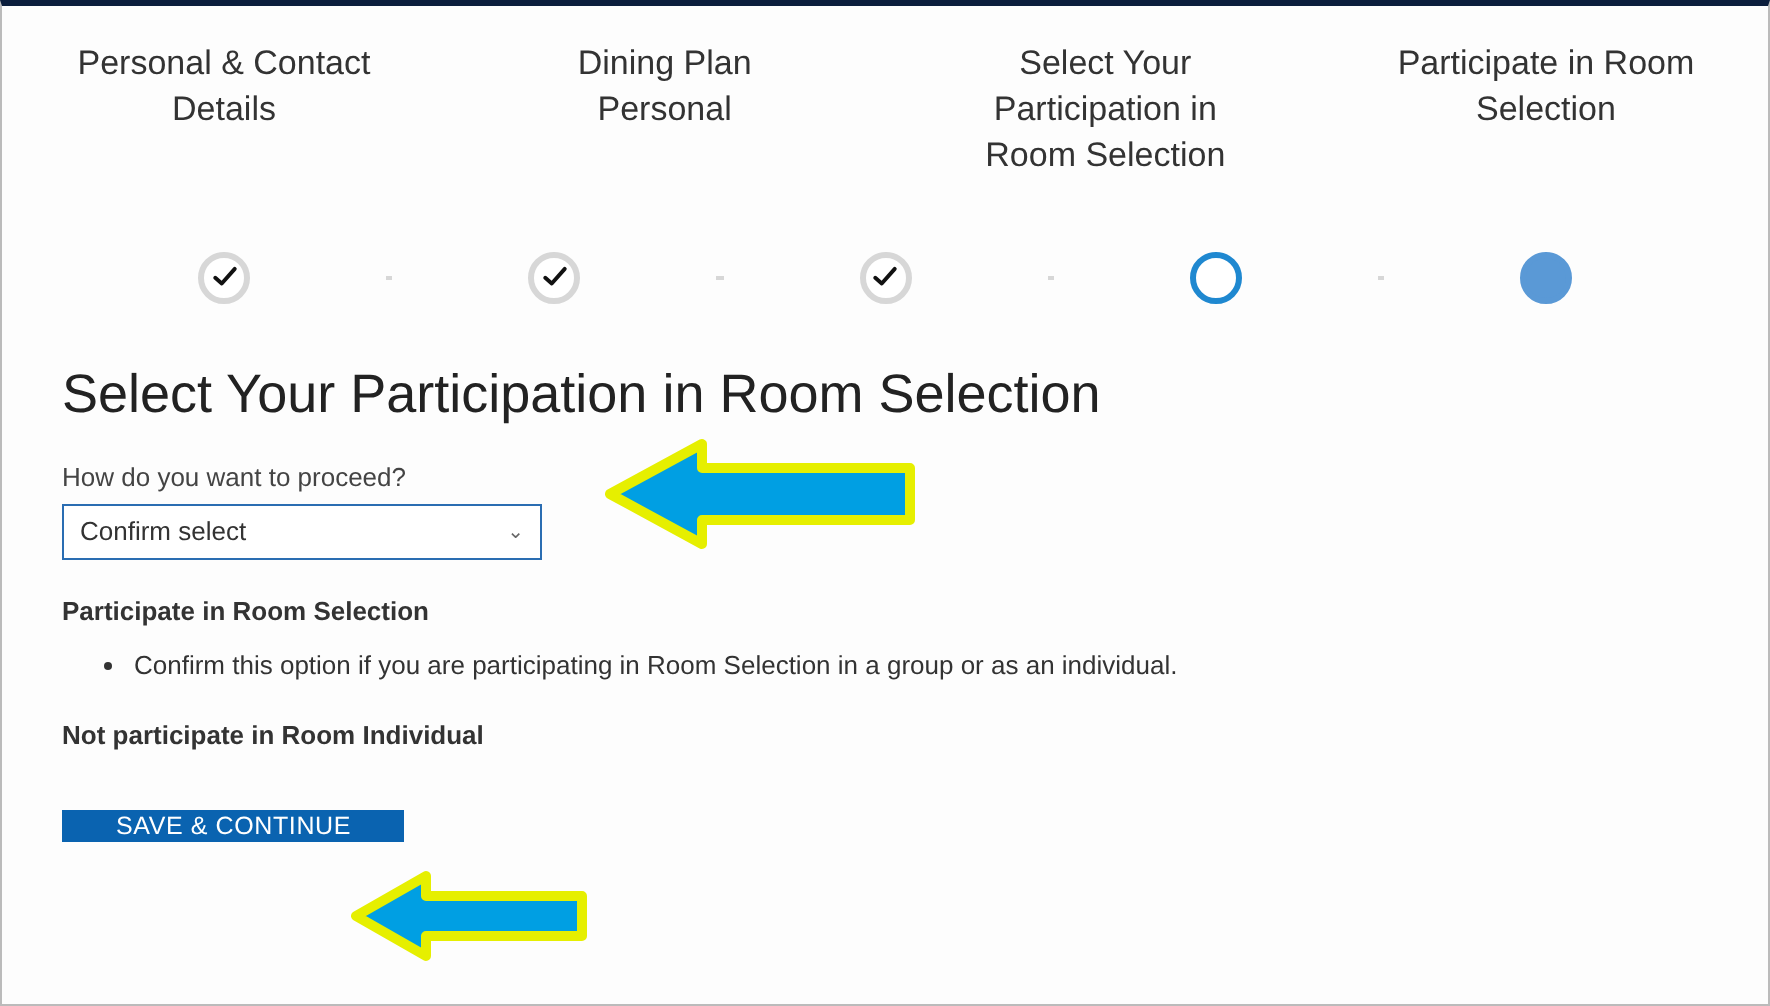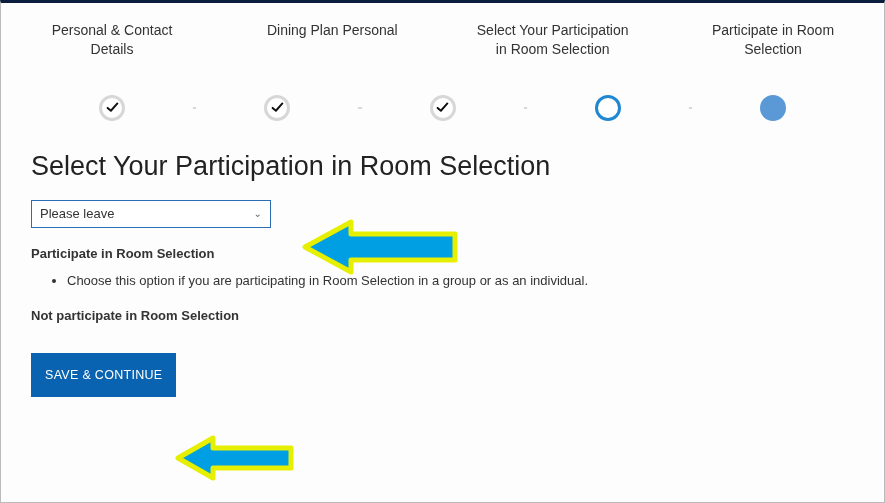--- a/index.html
+++ b/index.html
@@ -18,21 +18,21 @@
     display: flex;
     justify-content: space-between;
     padding: 18px 30px 0 30px;
   }
   .step {
     width: 162px;
     text-align: center;
     position: relative;
   }
   .step-label {
-    font-size: 14px;
+    font-size: 17px;
     color: #333;
     line-height: 1.35;
     min-height: 32px;
     display: flex;
     align-items: flex-start;
     justify-content: center;
     padding: 0 4px;
   }
   .step-circles {
     display: flex;
@@ -103,22 +103,22 @@
     font-size: 13px;
     color: #333;
     line-height: 1.5;
     list-style: disc;
   }
   .save-btn {
     margin: 30px 0 0 30px;
     background: #0a63b0;
     color: #fff;
     border: none;
-    height: 44px;
-    padding: 0 14px;
+    height: 16px;
+    padding: 0 27px;
     font-size: 12.5px;
     letter-spacing: 0.3px;
     cursor: pointer;
   }
   
   .arrow {
     position: absolute;
     pointer-events: none;
   }
   .arrow.a1 { left: 300px; top: 213px; width: 160px; height: 62px; }
@@ -166,31 +166,32 @@
   </div>
   <div class="track"></div>
   <div class="circle ring"></div>
   <div class="track"></div>
   <div class="circle solid last"></div>
 </div>
 
 <h1 class="page-title">Select Your Participation in Room Selection</h1>
 
 <div class="form-area">
+  <div class="question-label">How do you want to proceed?</div>
   <div class="select-box">
-    <span>Please leave</span>
+    <span>Confirm select</span>
     <span class="caret">⌄</span>
   </div>
 
   <div class="option-title">Participate in Room Selection</div>
   <ul class="bullets">
-    <li>Choose this option if you are participating in Room Selection in a group or as an individual.</li>
+    <li>Confirm this option if you are participating in Room Selection in a group or as an individual.</li>
   </ul>
 
-  <div class="option-title">Not participate in Room Selection</div>
+  <div class="option-title">Not participate in Room Individual</div>
 </div>
 
 <button class="save-btn">SAVE &amp; CONTINUE</button>
 
 
 <svg class="arrow a1" viewBox="0 0 160 62">
   <polygon points="4,31 50,6 50,18 154,18 154,44 50,44 50,56" fill="#009fe3" stroke="#e6ef00" stroke-width="5" stroke-linejoin="round"></polygon>
 </svg>
 <svg class="arrow a2" viewBox="0 0 120 50">
   <polygon points="3,25 38,5 38,15 116,15 116,35 38,35 38,45" fill="#009fe3" stroke="#e6ef00" stroke-width="5" stroke-linejoin="round"></polygon>

